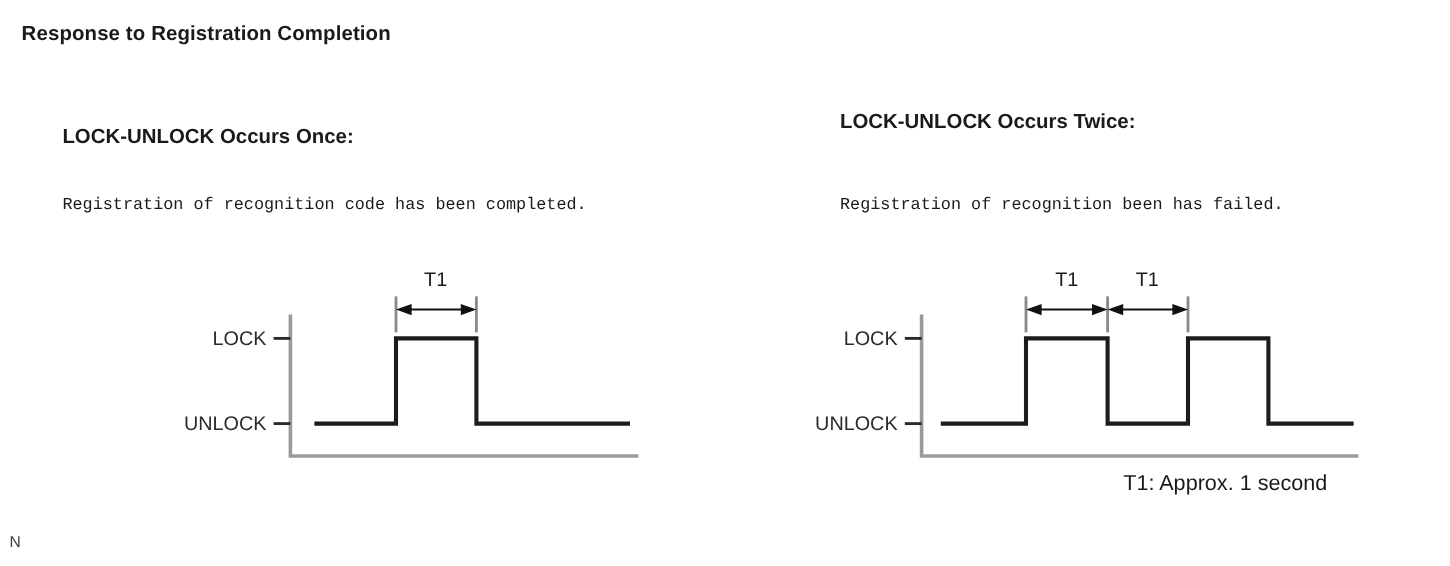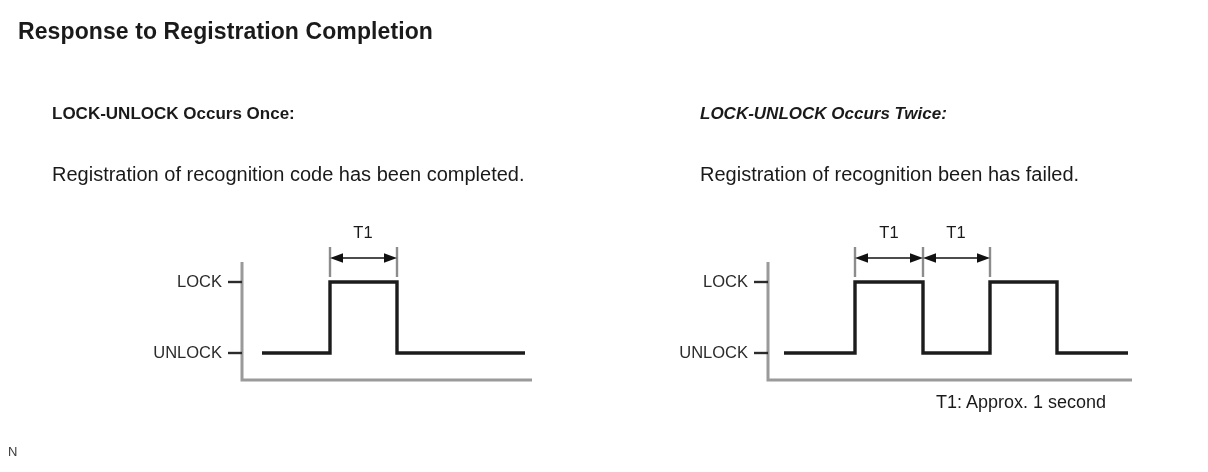--- a/index.html
+++ b/index.html
@@ -9,37 +9,38 @@
     font-family:"Liberation Sans", sans-serif;
     color:#1a1a1a;
     position:relative;
     overflow:hidden;
     -webkit-font-smoothing:antialiased;
   }
   .abs{position:absolute;}
 
   #page-title{
     left:18px; top:18px;
-    font-size:23px; font-weight:bold;
+    font-size:17px; font-weight:bold;
     letter-spacing:.1px;
     white-space:nowrap;
   }
 
   .panel-heading{
     font-size:17px; font-weight:bold;
     white-space:nowrap;
   }
   .panel-desc{
-    font-size:20px; font-weight:normal;
+    font-size:14px; font-weight:normal;
     white-space:nowrap;
+    font-family:Liberation Mono, monospace;
   }
 
   #heading-left{left:52px; top:104px;}
   #desc-left{left:52px; top:163px;}
-  #heading-right{left:700px; top:104px;font-style:italic;}
+  #heading-right{left:700px; top:92px;}
   #desc-right{left:700px; top:163px;}
 
   .timing-svg{display:block;}
   #chart-left{left:100px; top:205px;}
   #chart-right{left:626px; top:205px;}
 
   .axis-line{stroke:#9a9a9a; stroke-width:3; fill:none;}
   .tick-line{stroke:#2b2b2b; stroke-width:2.4; fill:none;}
   .wave-line{stroke:#1c1c1c; stroke-width:3.4; fill:none;
              stroke-linejoin:miter; stroke-linecap:butt;}

